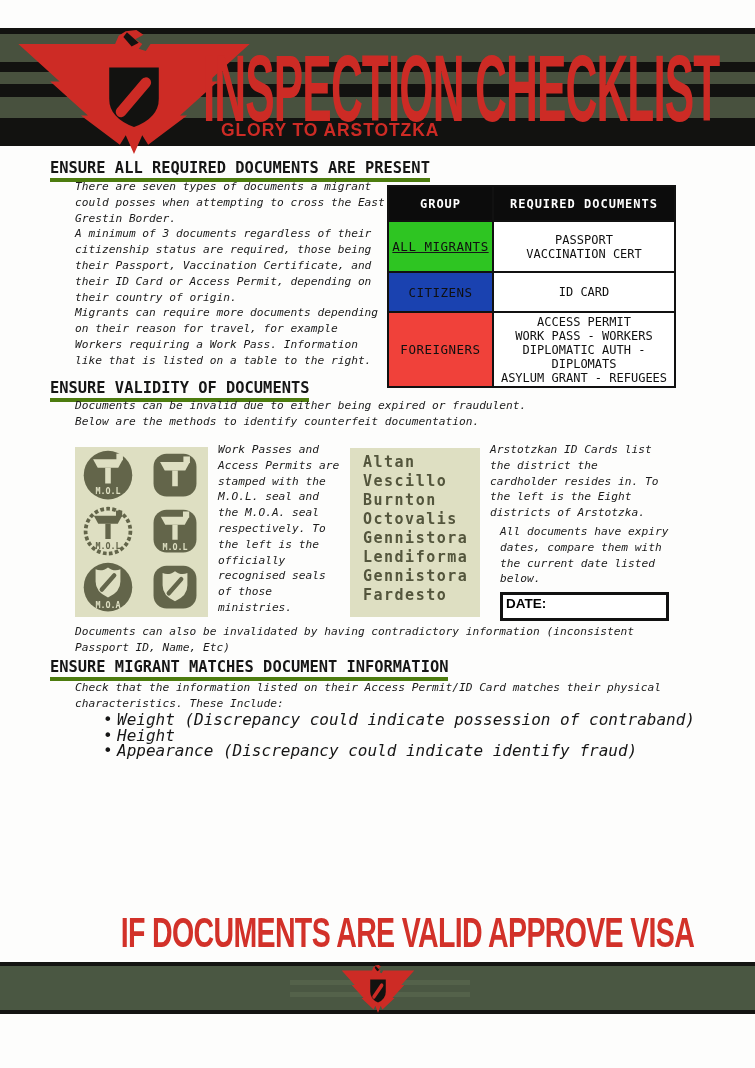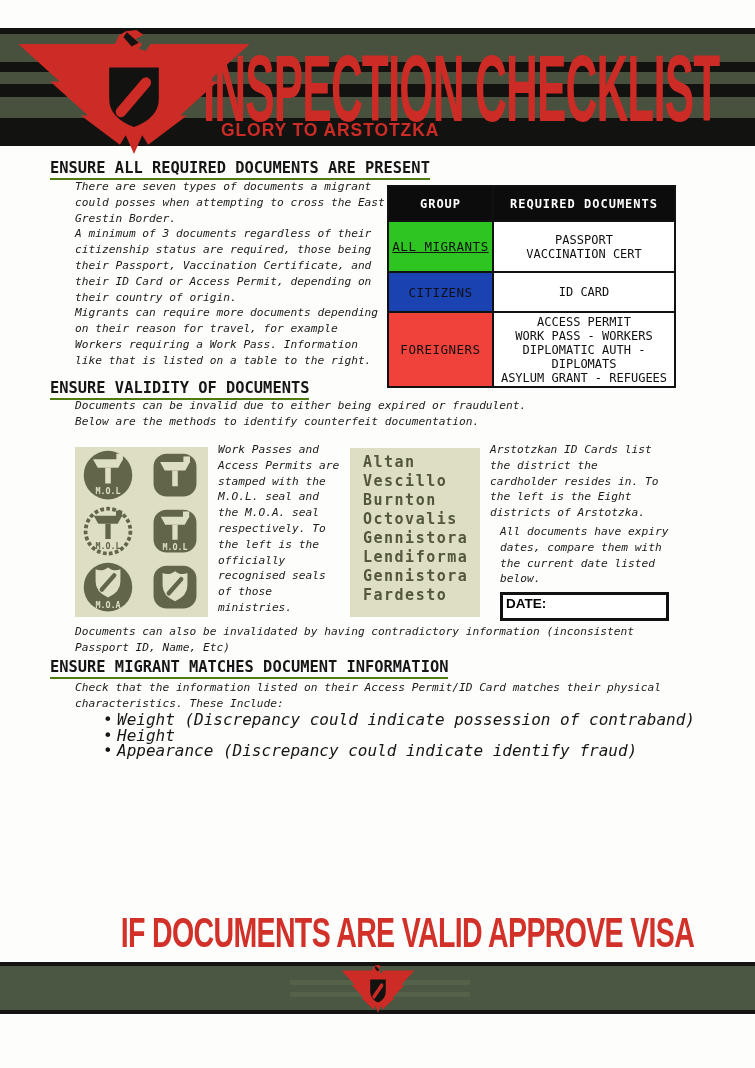--- a/index.html
+++ b/index.html
@@ -14,21 +14,21 @@
   .eagle-lg{position:absolute;left:16px;top:2px;width:236px;height:124px;}
   .main-title{position:absolute;left:203px;top:14px;
     font-family:"Liberation Sans",sans-serif;font-weight:700;font-size:94px;line-height:1;
     letter-spacing:-2px;color:#cd2b25;transform:scale(.47,1);transform-origin:0 0;white-space:nowrap;}
   .sub-title{position:absolute;left:221px;top:91px;
     font-family:"Liberation Sans",sans-serif;font-weight:700;font-size:19px;
     letter-spacing:1px;color:#cd2b25;transform:scale(.92,1);transform-origin:0 0;white-space:nowrap;}
 
   
   .h-sec{position:absolute;font-weight:700;font-size:15.4px;letter-spacing:0;
-    border-bottom:2px solid #4d7c0f;padding-bottom:1px;white-space:nowrap;}
+    border-bottom:4px solid #4d7c0f;padding-bottom:1px;white-space:nowrap;}
   .body-txt{position:absolute;font-style:oblique;font-size:11.2px;line-height:15.8px;
     white-space:pre-line;color:#1b1b1b;}
 
   
   .doc-table{position:absolute;left:387px;top:185px;width:285px;border:2px solid #111;
     border-collapse:collapse;background:#fff;}
   .doc-table .thead{display:flex;background:#0c0c0c;color:#fff;height:33px;}
   .doc-table .trow{display:flex;border-top:2px solid #111;}
   .c-group{width:103px;flex:0 0 103px;display:flex;align-items:center;justify-content:center;
     border-right:2px solid #111;text-align:center;}

